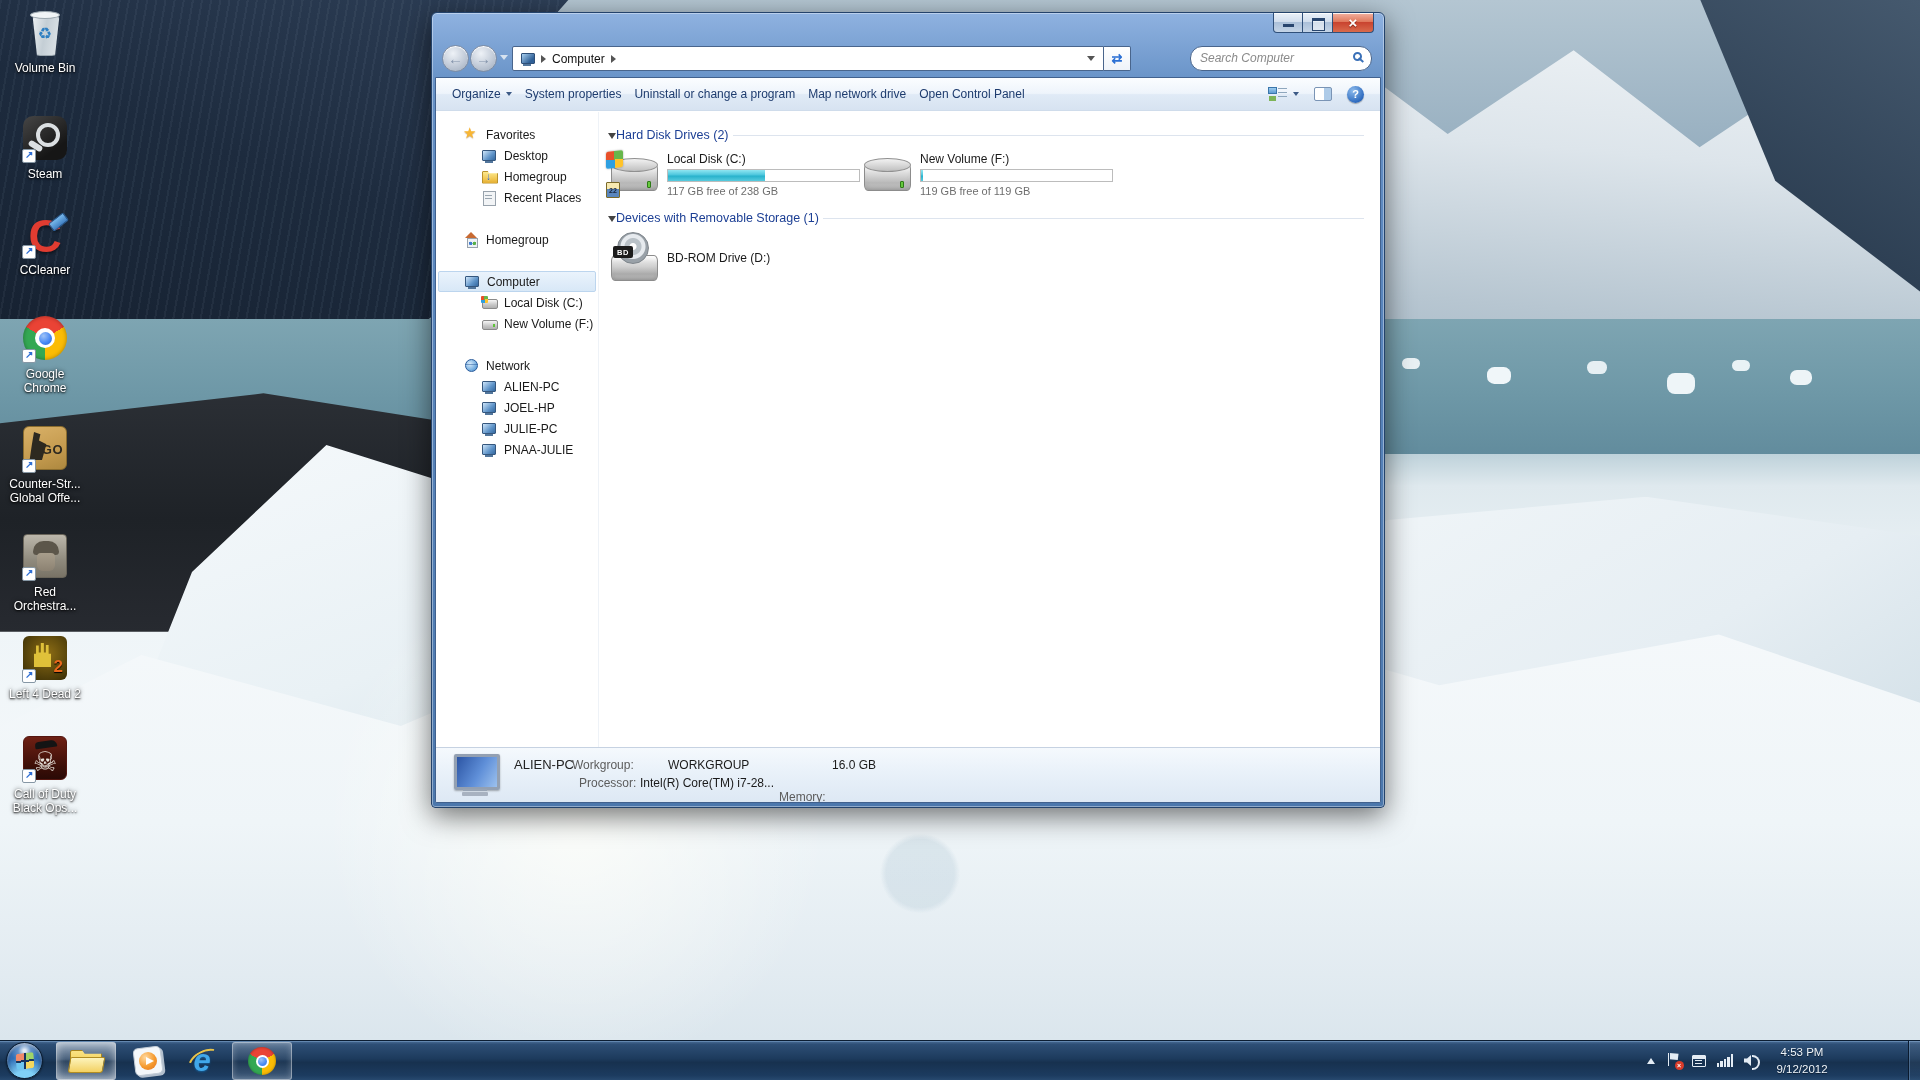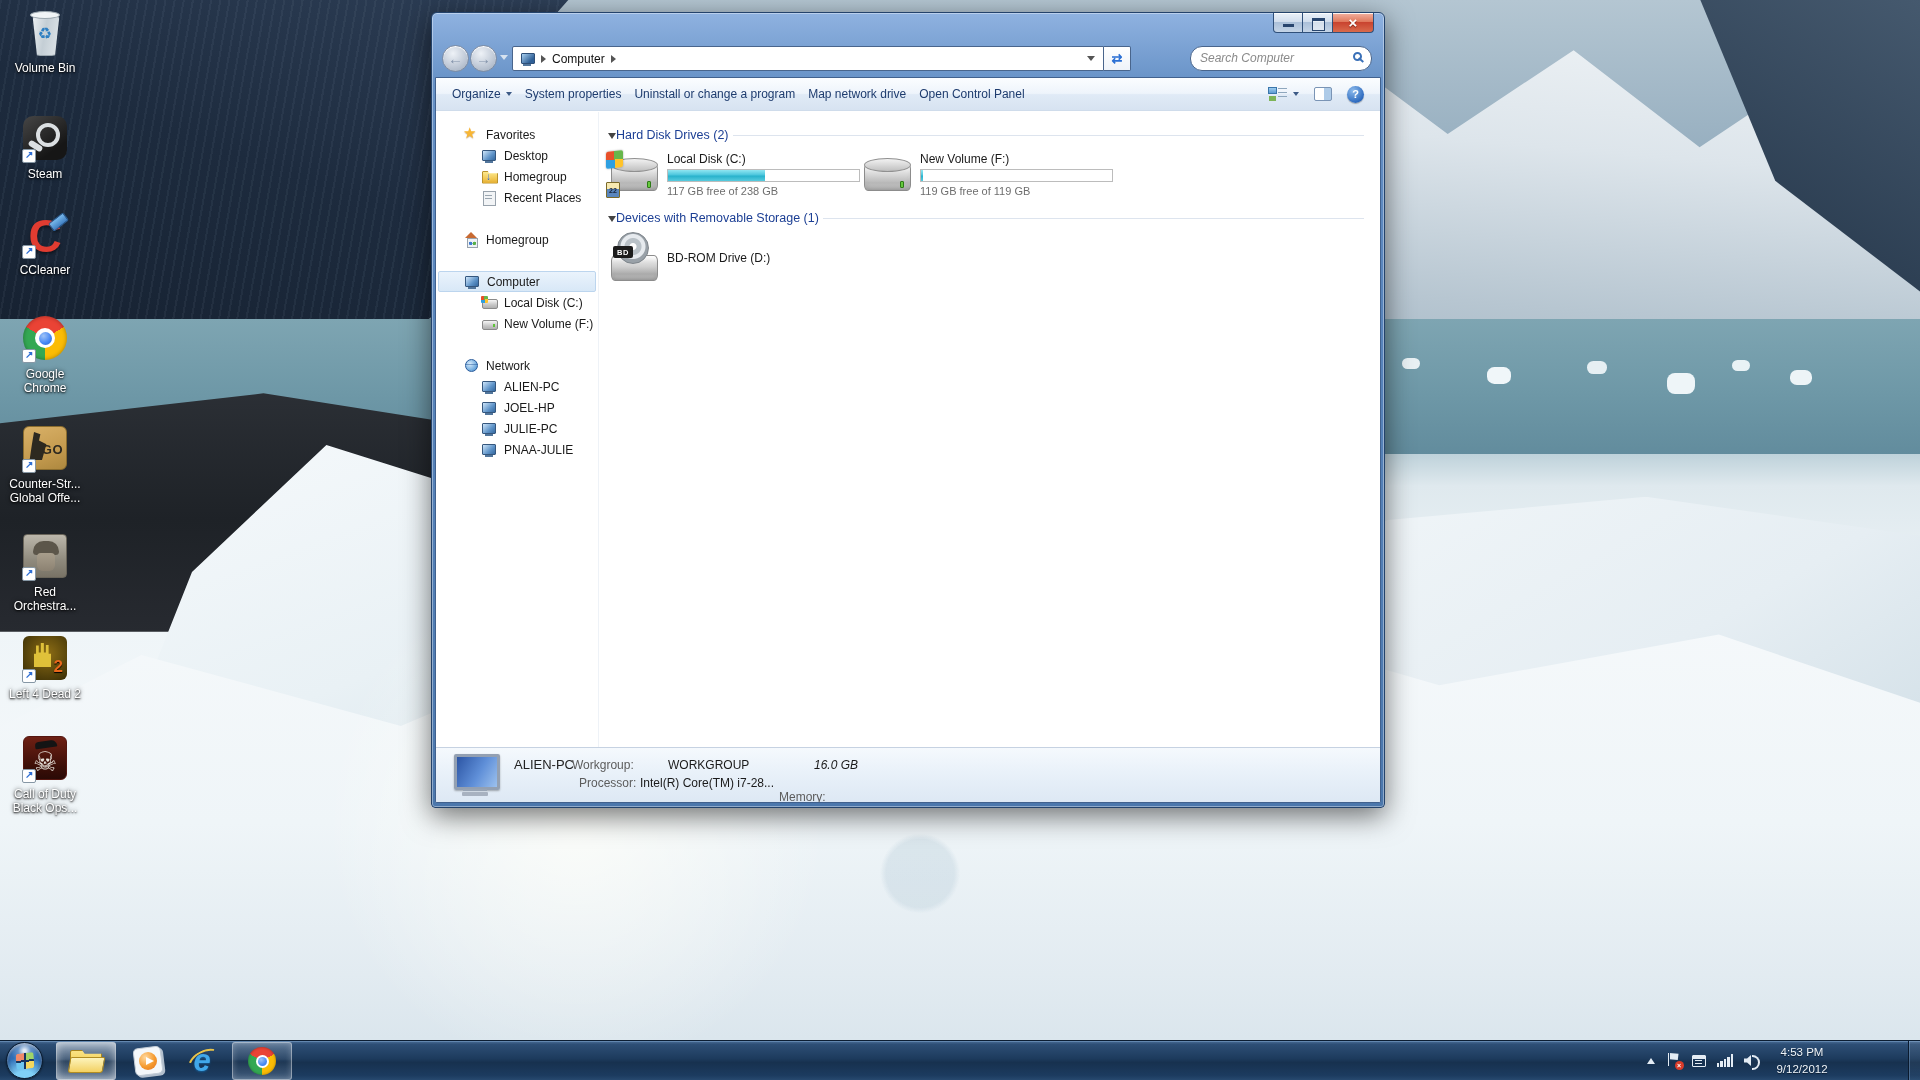--- a/index.html
+++ b/index.html
@@ -523,21 +523,21 @@
           </div>
         </div>
       </div>
 
       <div class="details">
         <div class="dp-icon"></div>
         <div class="dp-name">ALIEN-PC</div>
         <span class="dp" style="left:136px; top:10px;">Workgroup:</span>
         <span class="dp v" style="left:204px; top:10px;margin-left:28px;">WORKGROUP</span>
         <span class="dp" style="left:343px; top:10px;margin-top:32px;">Memory:</span>
-        <span class="dp v" style="left:378px; top:10px;font-style:italic;">16.0 GB</span>
+        <span class="dp v" style="left:396px; top:10px;">16.0 GB</span>
         <span class="dp" style="left:143px; top:28px;">Processor:</span>
         <span class="dp v" style="left:204px; top:28px;">Intel(R) Core(TM) i7-28...</span>
       </div>
     </div>
   </div>
 
   <div id="taskbar">
     <div class="start-orb">
       <span class="orb-flag"></span>
     </div>

